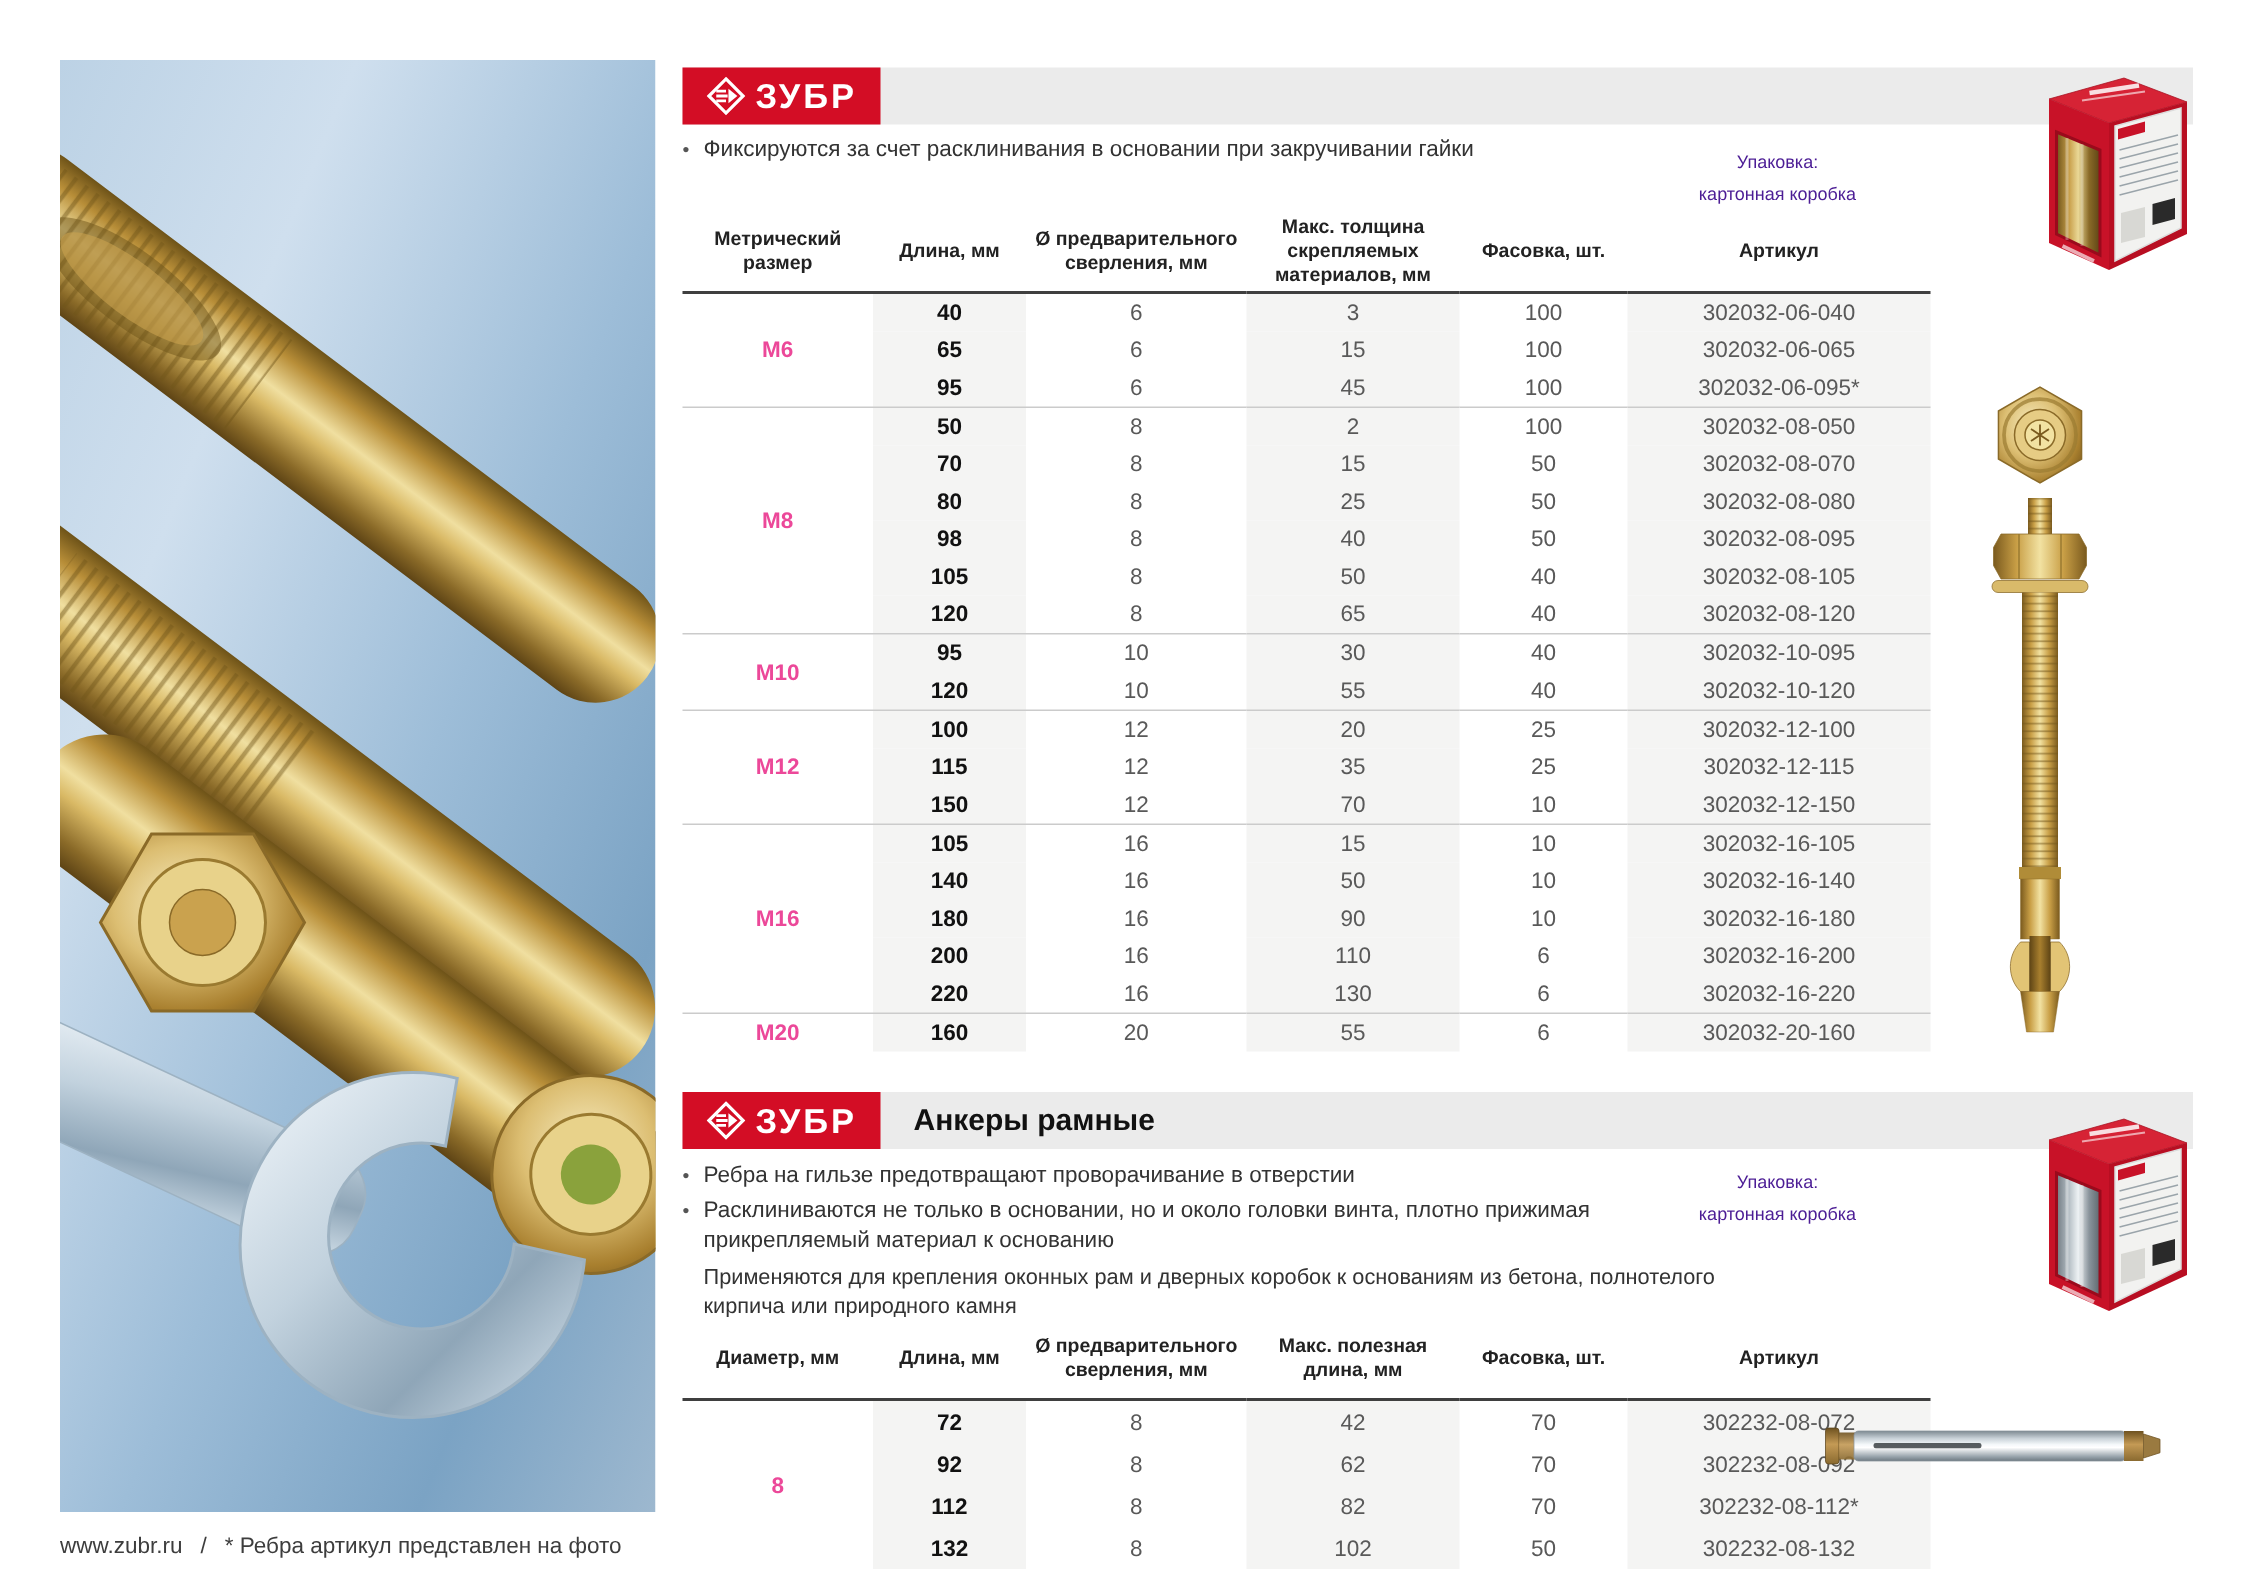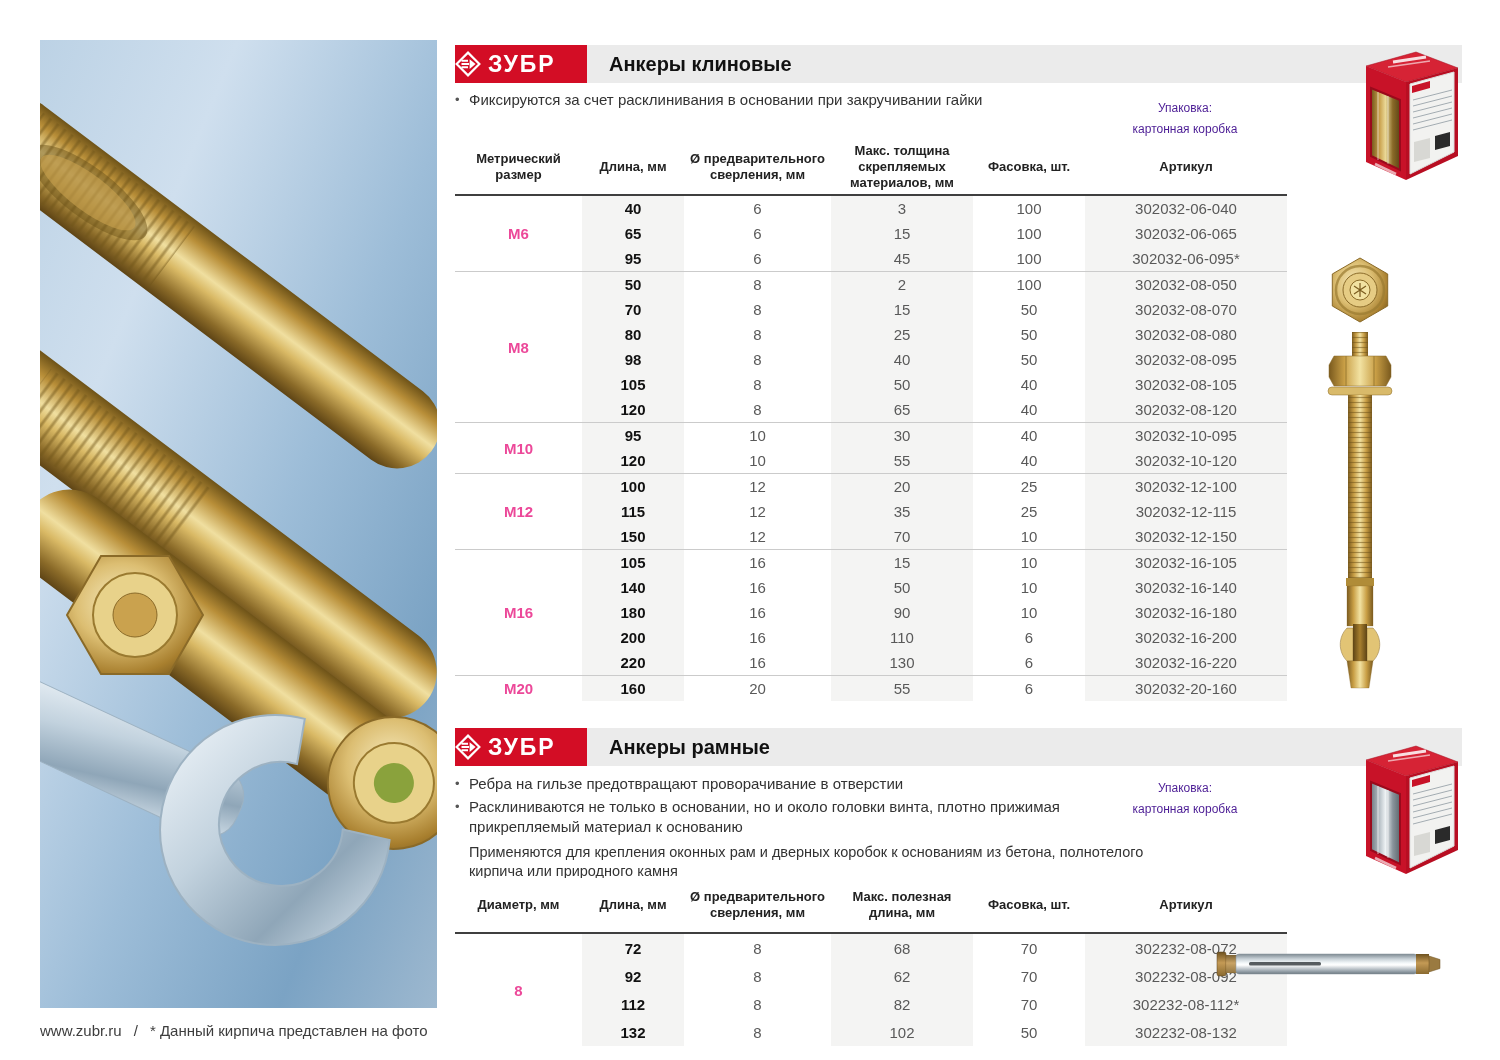--- a/index.html
+++ b/index.html
@@ -5,21 +5,21 @@
   html,body{margin:0;padding:0;background:#ffffff;}
   .page{position:relative;width:1500px;height:1060px;background:#fff;overflow:hidden;
         font-family:"Liberation Sans",sans-serif;color:#1a1a1a;}
   .abs{position:absolute;}
 
   
   .photo{left:40px;top:40px;width:397px;height:968px;}
 
   
   .band{left:455px;width:1007px;height:38px;background:#ebebeb;display:flex;align-items:stretch;}
-  .band .logo{width:132px;background:#d30d25;display:flex;align-items:center;justify-content:flex-start;gap:7px;flex:none;}
+  .band .logo{width:132px;background:#d30d25;display:flex;align-items:center;justify-content:center;gap:7px;flex:none;}
   .band .logo .ztxt{color:#fff;font-weight:bold;font-size:23px;letter-spacing:2px;line-height:1;}
   .band .title{font-size:20px;font-weight:bold;color:#111;display:flex;align-items:center;margin-left:22px;}
 
   
   ul.bullets{list-style:none;margin:0;padding:0;width:720px;}
   ul.bullets li{position:relative;padding-left:14px;font-size:15px;line-height:20px;color:#333;margin-bottom:3px;}
   ul.bullets li:before{content:"•";position:absolute;left:0;top:0;color:#555;font-size:13px;}
   .note{font-size:14.5px;line-height:19px;color:#333;width:700px;}
 
   
@@ -117,21 +117,20 @@
 
   <div class="abs band" style="top:45px;">
     <div class="logo">
       <svg width="26" height="26" viewBox="0 0 24 24">
         <polygon points="12,1.5 22.5,12 12,22.5 1.5,12" fill="none" stroke="#ffffff" stroke-width="2"></polygon>
         <path d="M6 9h6M6 12h7M6 15h6" stroke="#ffffff" stroke-width="1.8" fill="none"></path>
         <polygon points="13.5,7.5 19,12 13.5,16.5" fill="#ffffff"></polygon>
       </svg>
       <span class="ztxt">ЗУБР</span>
     </div>
-    <div class="title">Анкеры клиновые</div>
   </div>
 
   <ul class="abs bullets" style="left:455px;top:90px;">
       <li>Фиксируются за счет расклинивания в основании при закручивании гайки</li>
     </ul>
 
   <div class="abs pack" style="left:1040px;top:98px;">
     <div>Упаковка:</div>
     <div>картонная коробка</div>
   </div>
@@ -442,21 +441,21 @@
           <th class="c3">Макс. полезная длина, мм</th>
           <th class="c4">Фасовка, шт.</th>
           <th class="c5">Артикул</th>
         </tr>
       </thead>
     <tbody>
         <tr>
           <td rowspan="4" class="c0">8</td>
           <td class="c1">72</td>
           <td class="c2">8</td>
-          <td class="c3">68</td>
+          <td class="c3">42</td>
           <td class="c4">70</td>
           <td class="c5">302232-08-072</td>
         </tr>
         <tr>
           <td class="c1">92</td>
           <td class="c2">8</td>
           <td class="c3">62</td>
           <td class="c4">70</td>
           <td class="c5">302232-08-092</td>
         </tr>
@@ -497,16 +496,16 @@
     <rect x="11" y="13" width="11" height="18" fill="url(#br)" opacity=".9"></rect>
     <rect x="21" y="12" width="181" height="20" rx="3" fill="url(#sv)" stroke="#8a949c" stroke-width=".5"></rect>
     <rect x="34" y="20" width="72" height="3.5" rx="1.5" fill="#2e3438" opacity=".8"></rect>
     <rect x="201" y="12" width="13" height="20" fill="url(#br)"></rect>
     <polygon points="214,14 225,17.5 225,26.5 214,30" fill="#9a7a40" stroke="#6e5220" stroke-width=".5"></polygon>
   </svg>
 
   <div class="abs footer">
     <span>www.zubr.ru</span>
     <span>/</span>
-    <span>* Данный кирпича представлен на фото</span>
+    <span>* Ребра артикул представлен на фото</span>
   </div>
 
 </div>
 
 </body></html>

